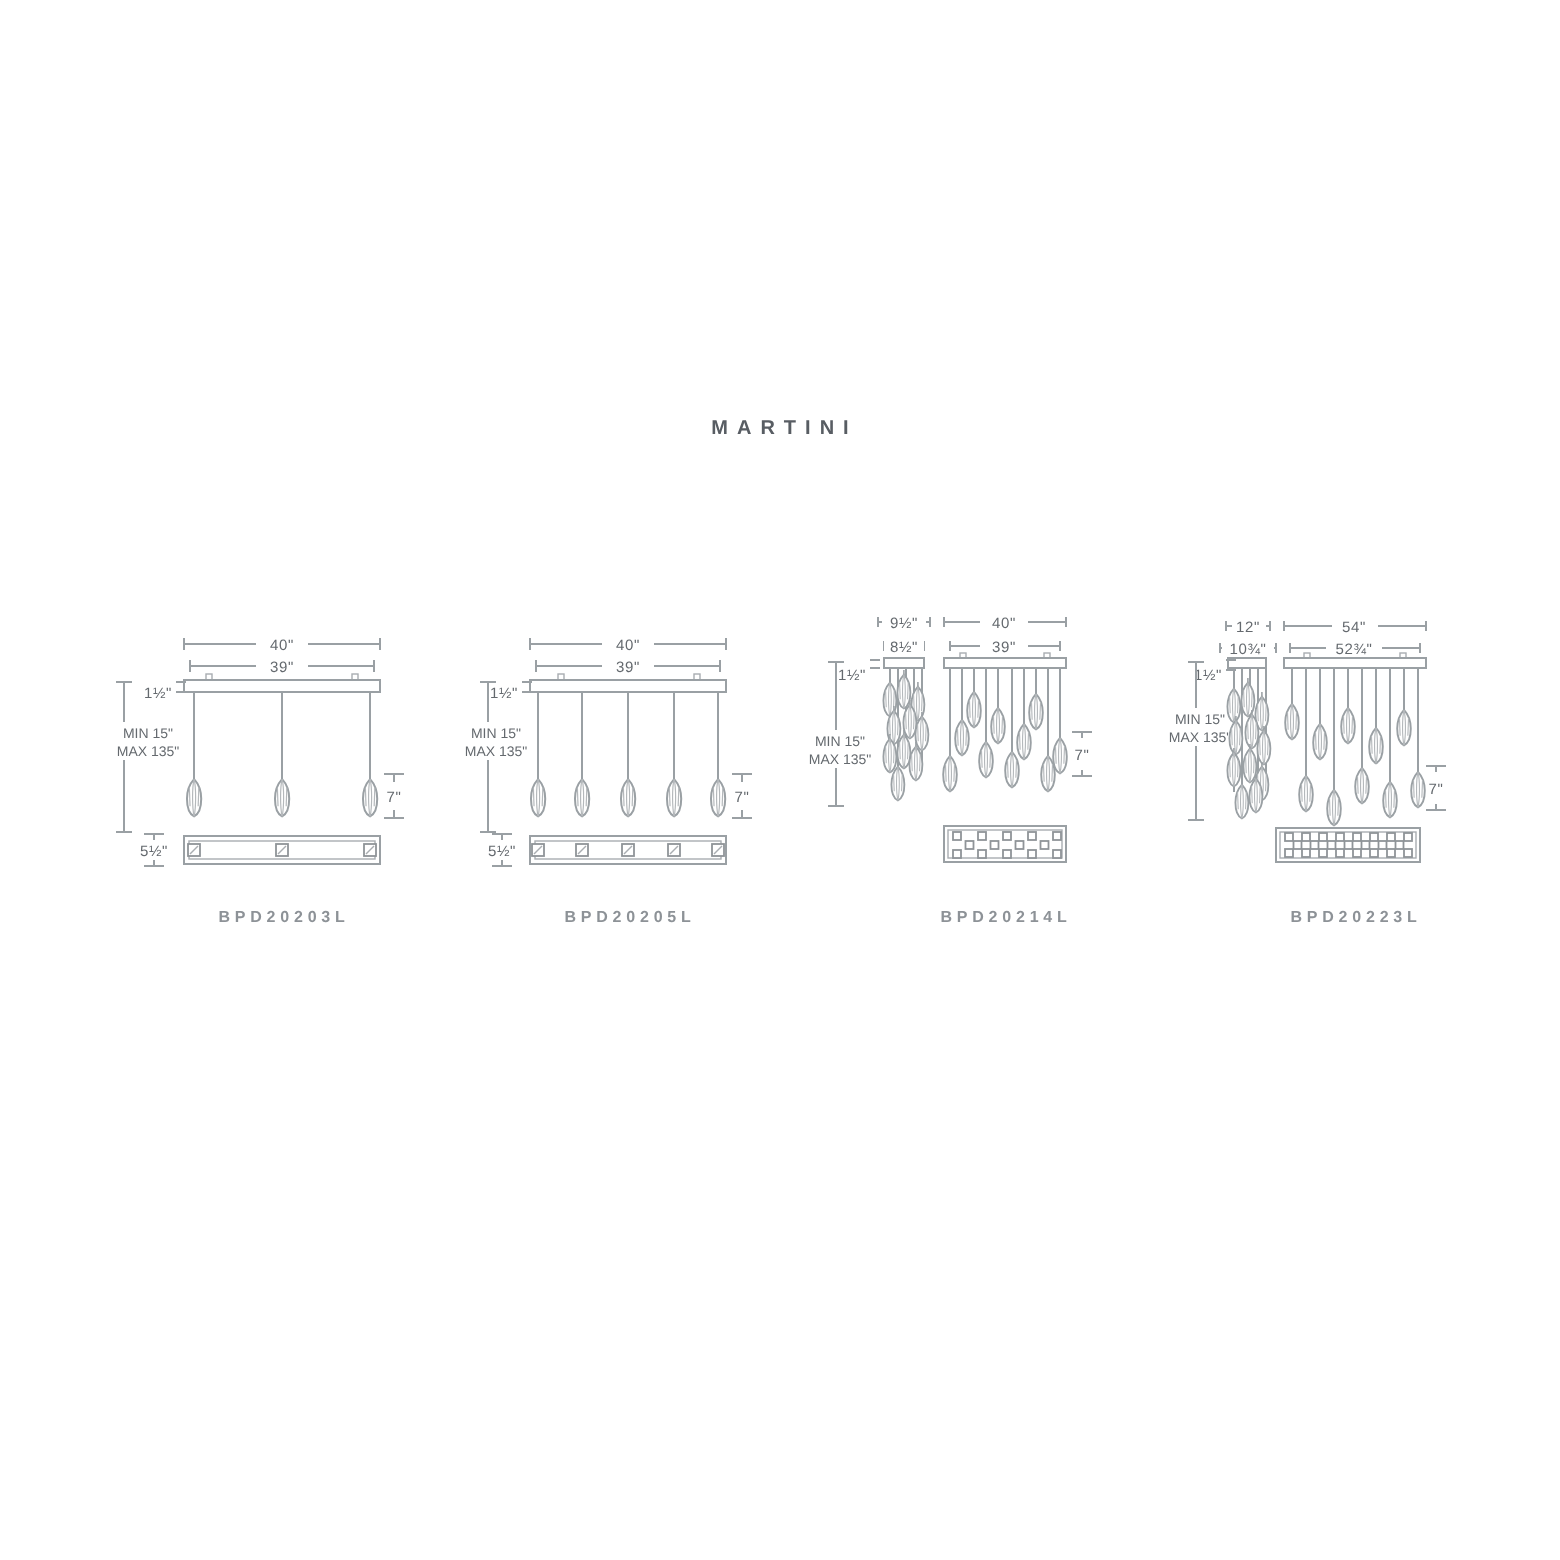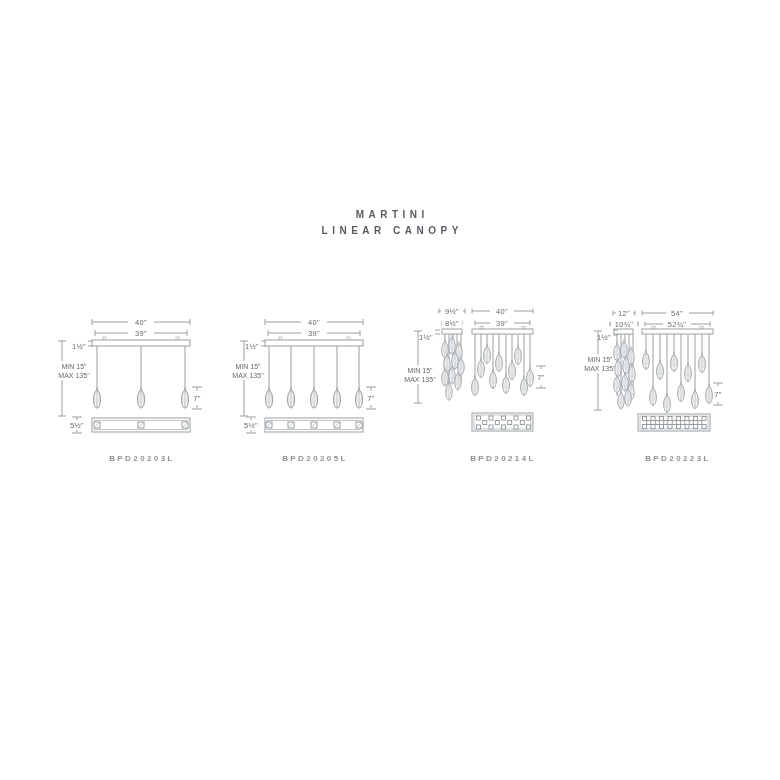--- a/index.html
+++ b/index.html
@@ -20,21 +20,20 @@
   .t-mid{text-anchor:middle}
   .t-end{text-anchor:end}
 </style>
 </head>
 <body>
 
 <div class="page">
 
   <div class="title">
     <div>MARTINI</div>
-    <div>LINEAR CANOPY</div>
   </div>
 
   <svg width="780" height="780" viewBox="0 0 780 780" xmlns="http://www.w3.org/2000/svg" xmlns:xlink="http://www.w3.org/1999/xlink">
     <defs>
       <symbol id="pend" viewBox="0 0 12 26">
         <line class="ln" x1="6" y1="0" x2="6" y2="3"></line>
         <path class="pbody" d="M6 3 C8.6 5.8 10.2 10 10.2 14.6 C10.2 20 8.4 23.8 6 25 C3.6 23.8 1.8 20 1.8 14.6 C1.8 10 3.4 5.8 6 3 Z"></path>
         <path class="pfacet" d="M6 3 C4.8 8 4.8 19.5 6 25"></path>
         <path class="pfacet" d="M6 3 C7.2 8 7.2 19.5 6 25"></path>
         <line class="pfacet" x1="3.2" y1="8" x2="3.6" y2="19"></line>

